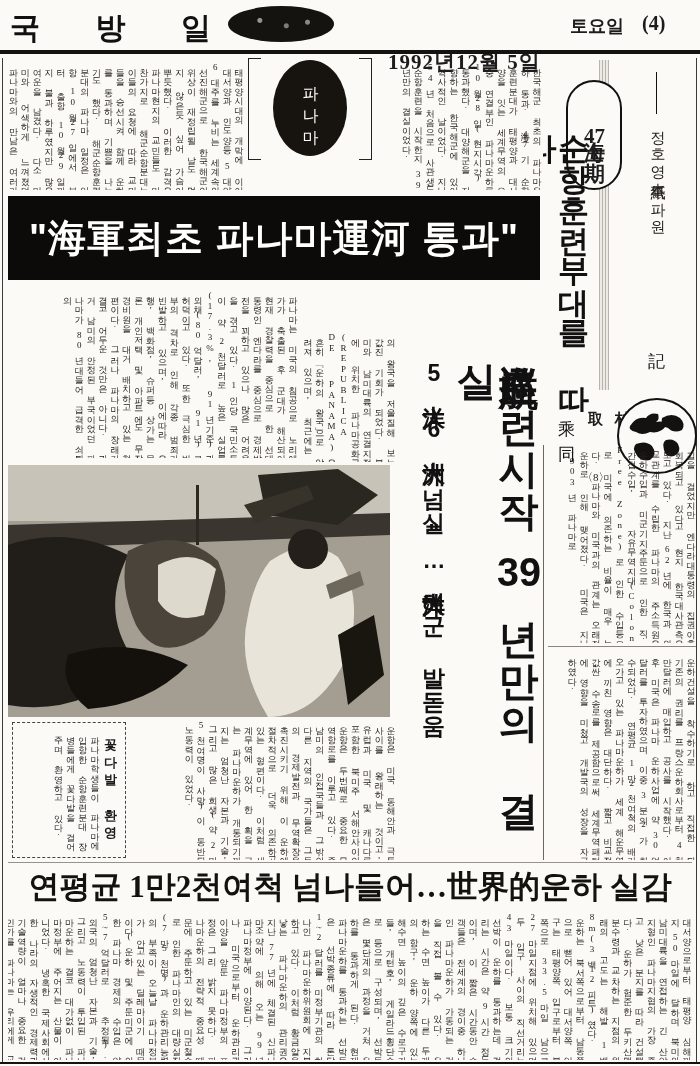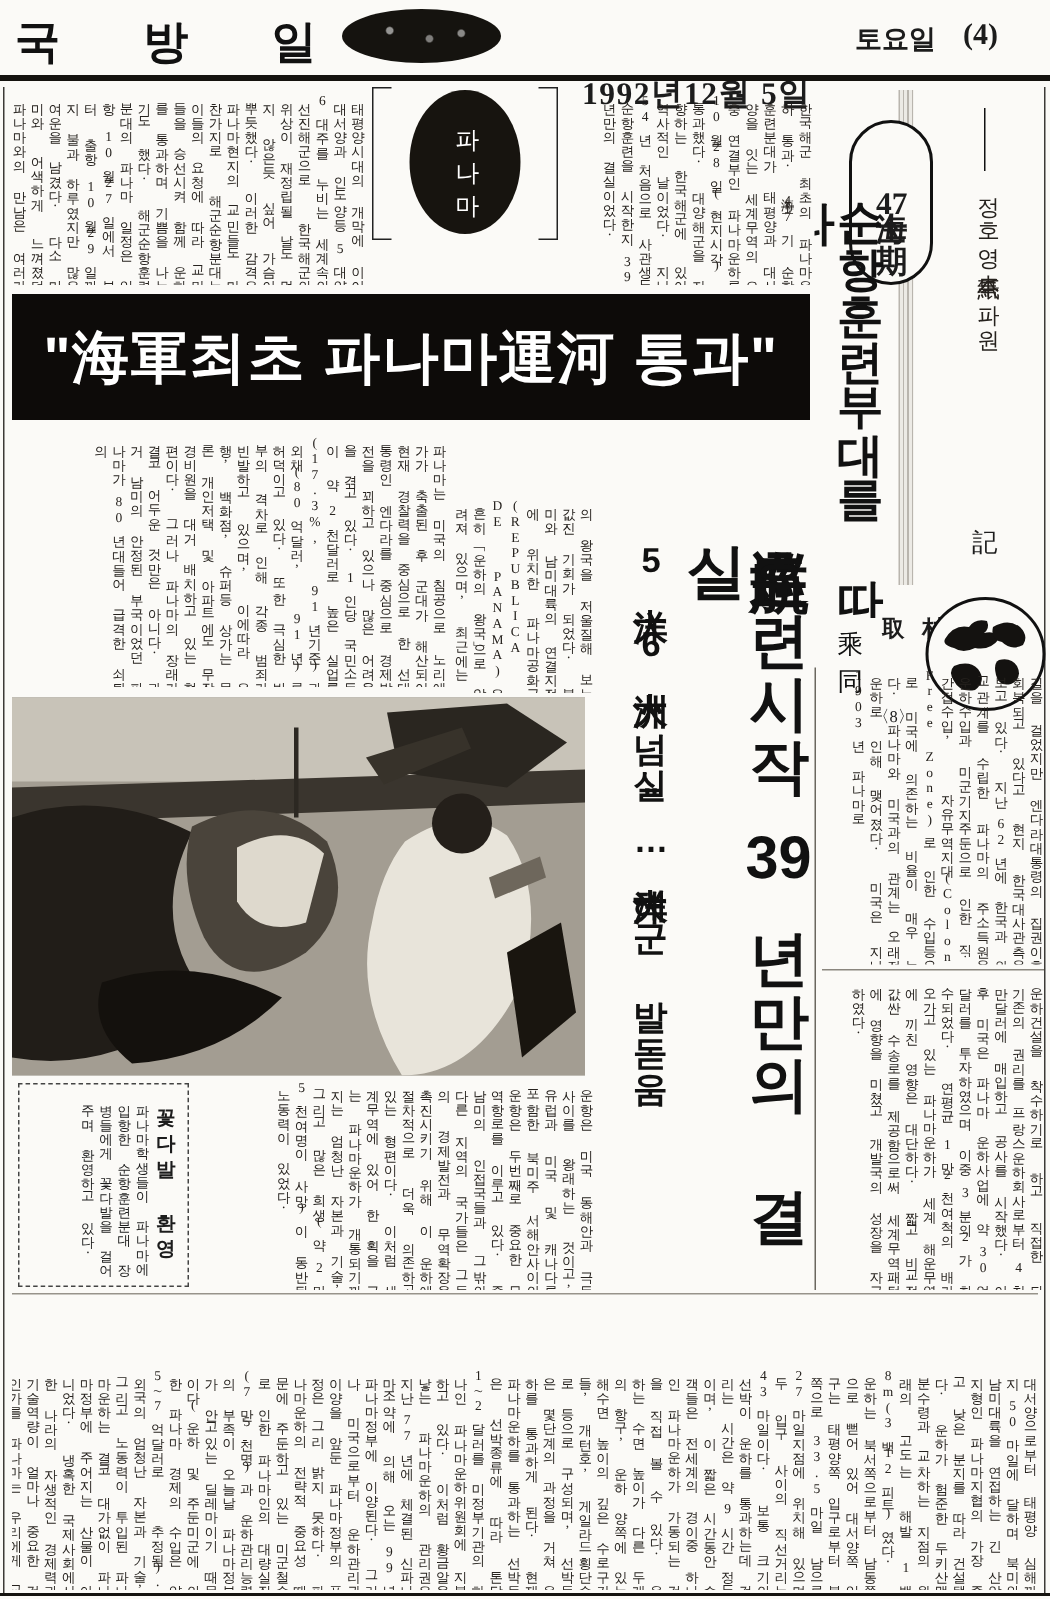--- a/index.html
+++ b/index.html
@@ -185,15 +185,16 @@
   <div class="abs caption">
     <div class="caption-inner">
       <div class="caption-title">꽃다발 환영</div>
       <div class="caption-body">파나마학생들이 파나마에 입항한 순항훈련분대 장병들에게 꽃다발을 걸어주며 환영하고 있다.</div>
     </div>
   </div>
 
   <div class="abs vtext t-belowphoto">운항은 미국 동해안과 극동사이를 왕래하는 것이고, 유럽과 미국 및 캐나다를 포함한 북미주 서해안사이의 운항은 두번째로 중요한 무역항로를 이루고 있다. 중남미의 인접국들과 그밖의 다른 지역의 국가들은 그들의 경제발전과 무역확장을 촉진시키기 위해 이 운하에 절차적으로 더욱 의존하고 있는 형편이다. 이처럼 세계무역에 있어 한 획을 긋는 파나마운하가 개통되기까지는 엄청난 자본과 기술, 그리고 많은 희생(약 2만5천여명이 사망)이 동반된 노동력이 있었다.</div>
 
   <div class="abs sec-div"></div>
+  <div class="abs bottom-head">연평균 1만2천여척 넘나들어…世界的운하 실감</div>
   <div class="abs vtext t-bottom">대서양으로부터 태평양 심해까지 50마일에 달하며 북미와 남미대륙을 연접하는 긴 산악지형인 파나마지협의 가장 좁고 낮은 분지를 따라 건설됐다. 운하가 험준한 두키산맥 분수령과 교차하는 지점의 원래의 고도는 해발 1백8m(3백12피트)였다. 운하는 북서쪽으로부터 남동쪽으로 뻗어 있어 대서양쪽 입구는 태평양쪽 입구로부터 북쪽으로 33.5마일 남으로 27마일지점에 위치해 있으며 두 입구 사이의 직선거리는 43마일이다. 보통 크기의 선박이 운하를 통과하는데 걸리는 시간은 약 9시간 정도이며, 이 짧은 시간동안 승객들은 전세계의 경이중 하나인 파나마운하가 가동되는 것을 직접 볼 수 있다. 운하는 수면 높이가 다른 두개의 항구, 운하 양쪽에 있는 해수면 높이의 깊은 수로구간들, 개턴호, 게일라드횡단수로 등으로 구성되며, 선박들은 몇단계의 과정을 거쳐 운하를 통과하게 된다. 현재 파나마운하를 통과하는 선박들은 선박종류에 따라 톤당 1∼2달러를 미정부기관의 하나인 파나마운하위원회에 지불하고 있다. 이처럼 황금알을 낳는 파나마운하의 관리권은 지난 77년에 체결된 신파나마조약에 의해 오는 99년 파나마정부에 이양된다. 그러나 미국으로부터 운하관리권 이양을 앞둔 파나마정부의 표정은 그리 밝지 못하다. 파나마운하의 전략적 중요성 때문에 주둔하고 있는 미군철수로 인한 파나마인의 대량실직(7만5천명)과 운하관리능력의 부족이 오늘날 파나마정부가 안고있는 딜레마이기 때문이다(운하 및 주둔미군에 의한 파나마 경제의 수입은 약 5∼7억달러로 추정됨). 외국의 엄청난 자본과 기술, 그리고 노동력이 투입된 파나마운하는 결코 대가없이 파나마정부에 주어지는 산물이 아니었다. 냉혹한 국제사회에서 한 나라의 자생적인 경제력과 기술역량이 얼마나 중요한 것인가를 파나마는 우리에게 교훈으로 남기고 있다.</div>
 
 </div>
 
 </body></html>

